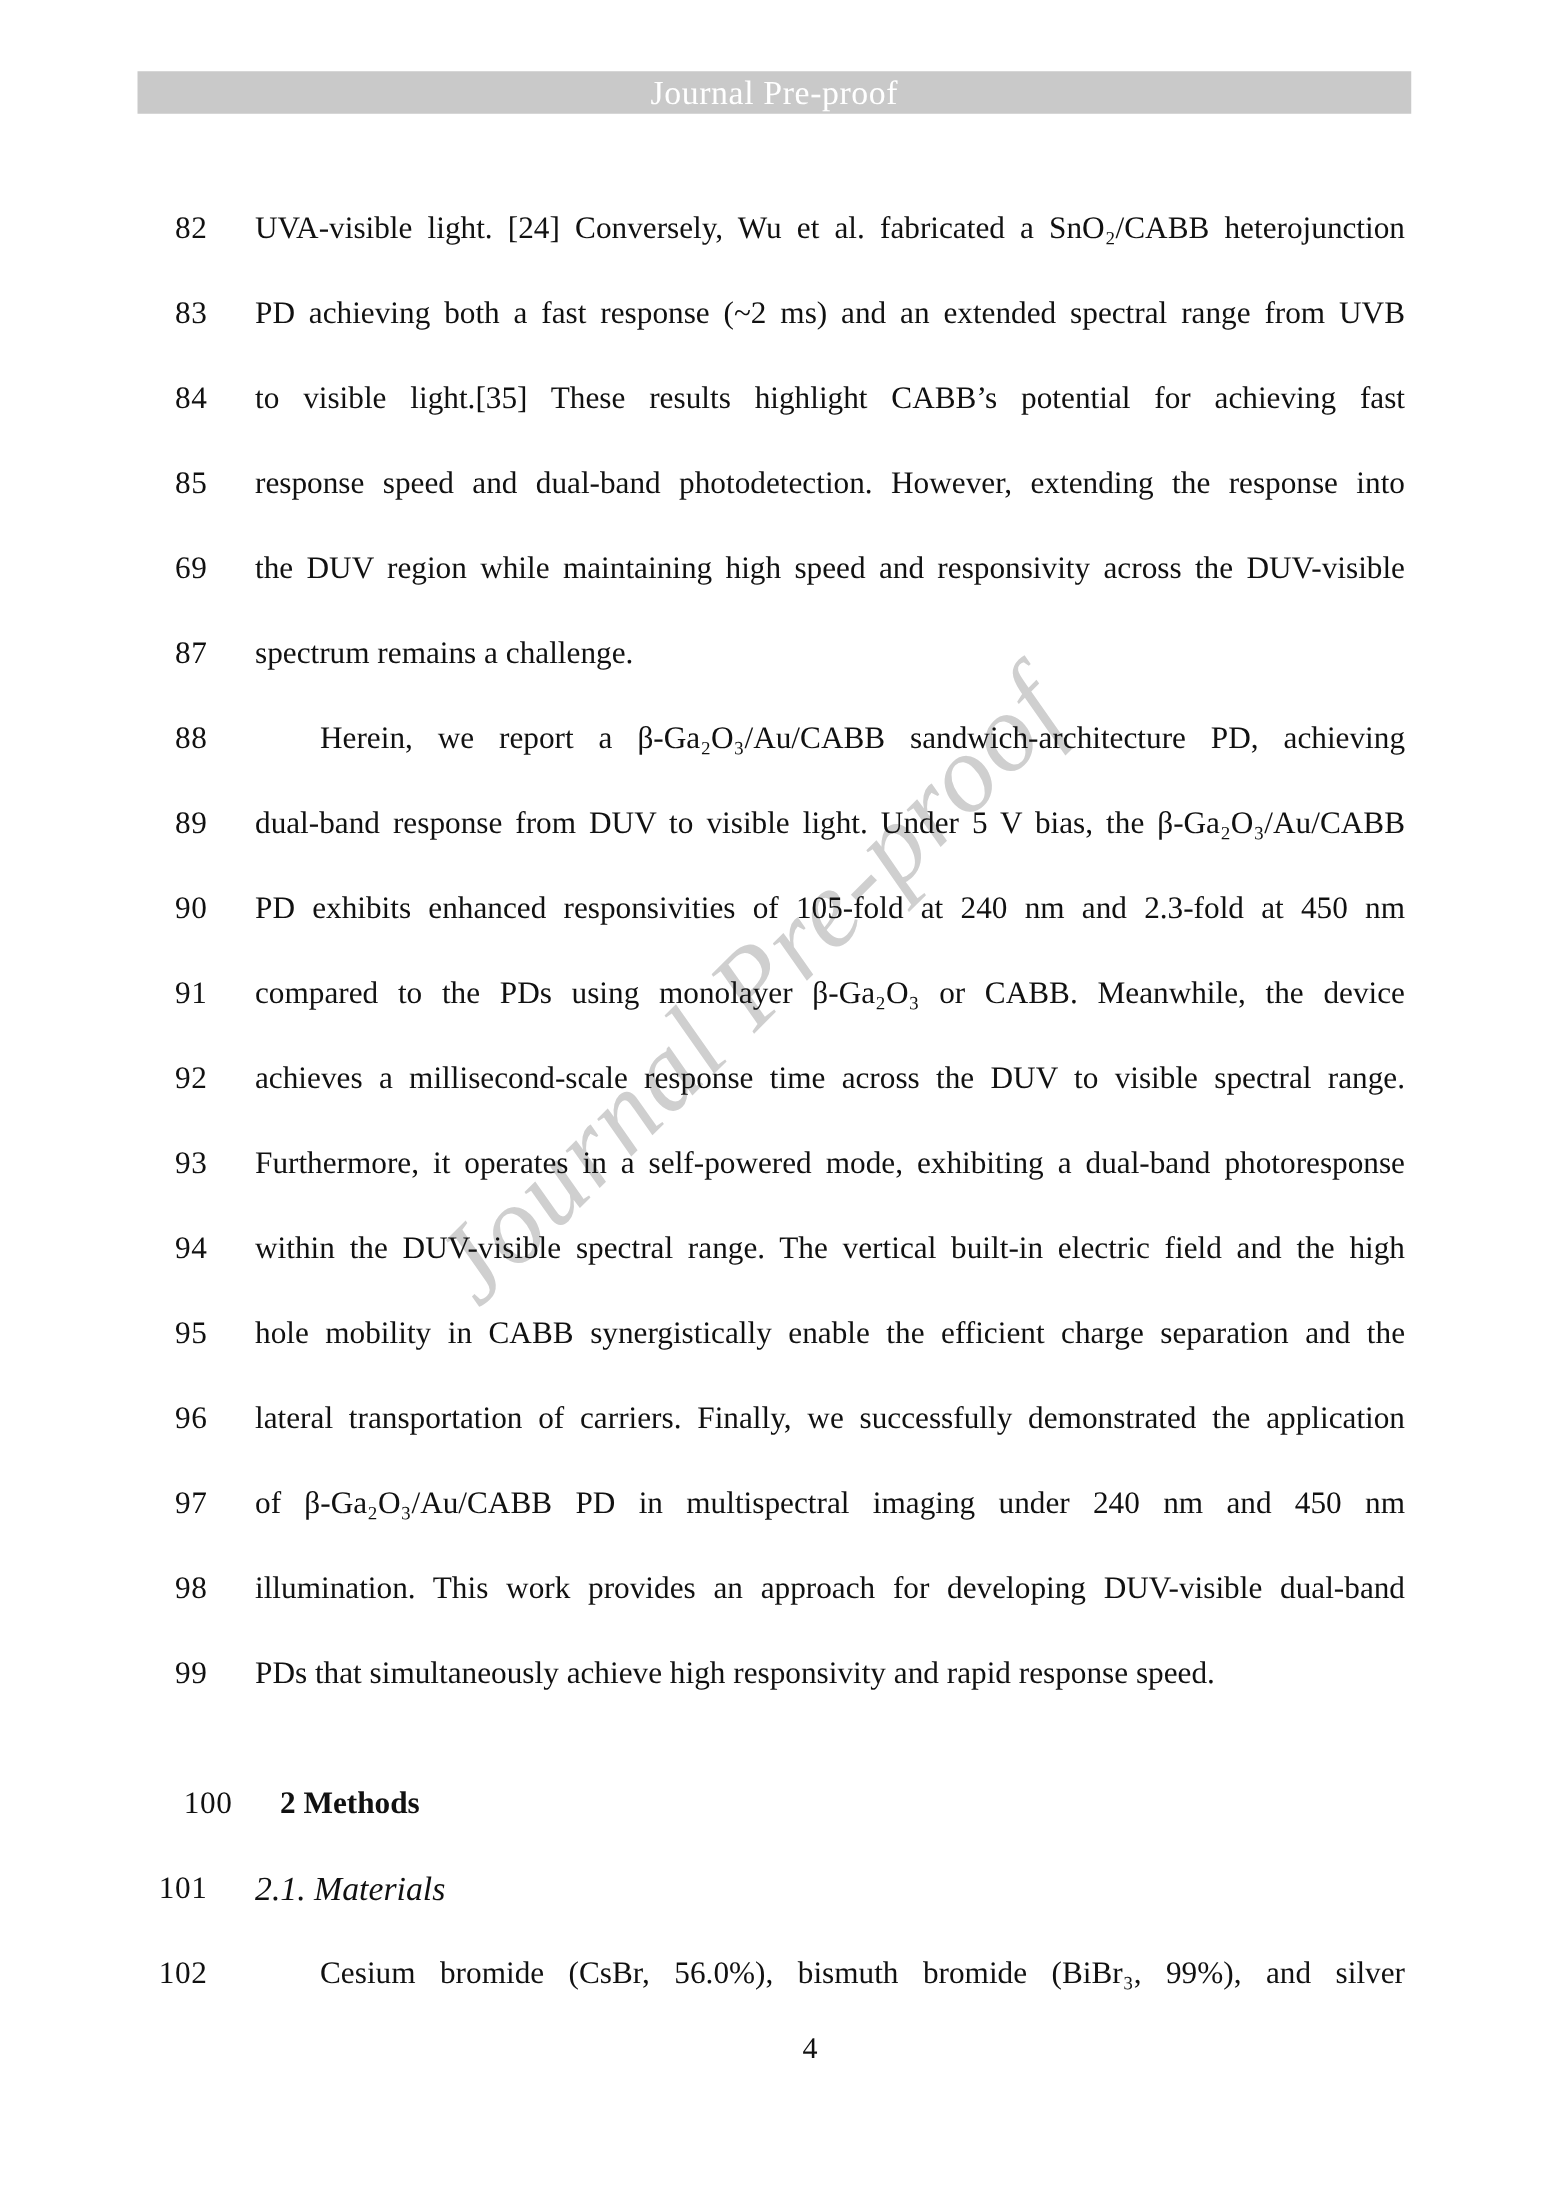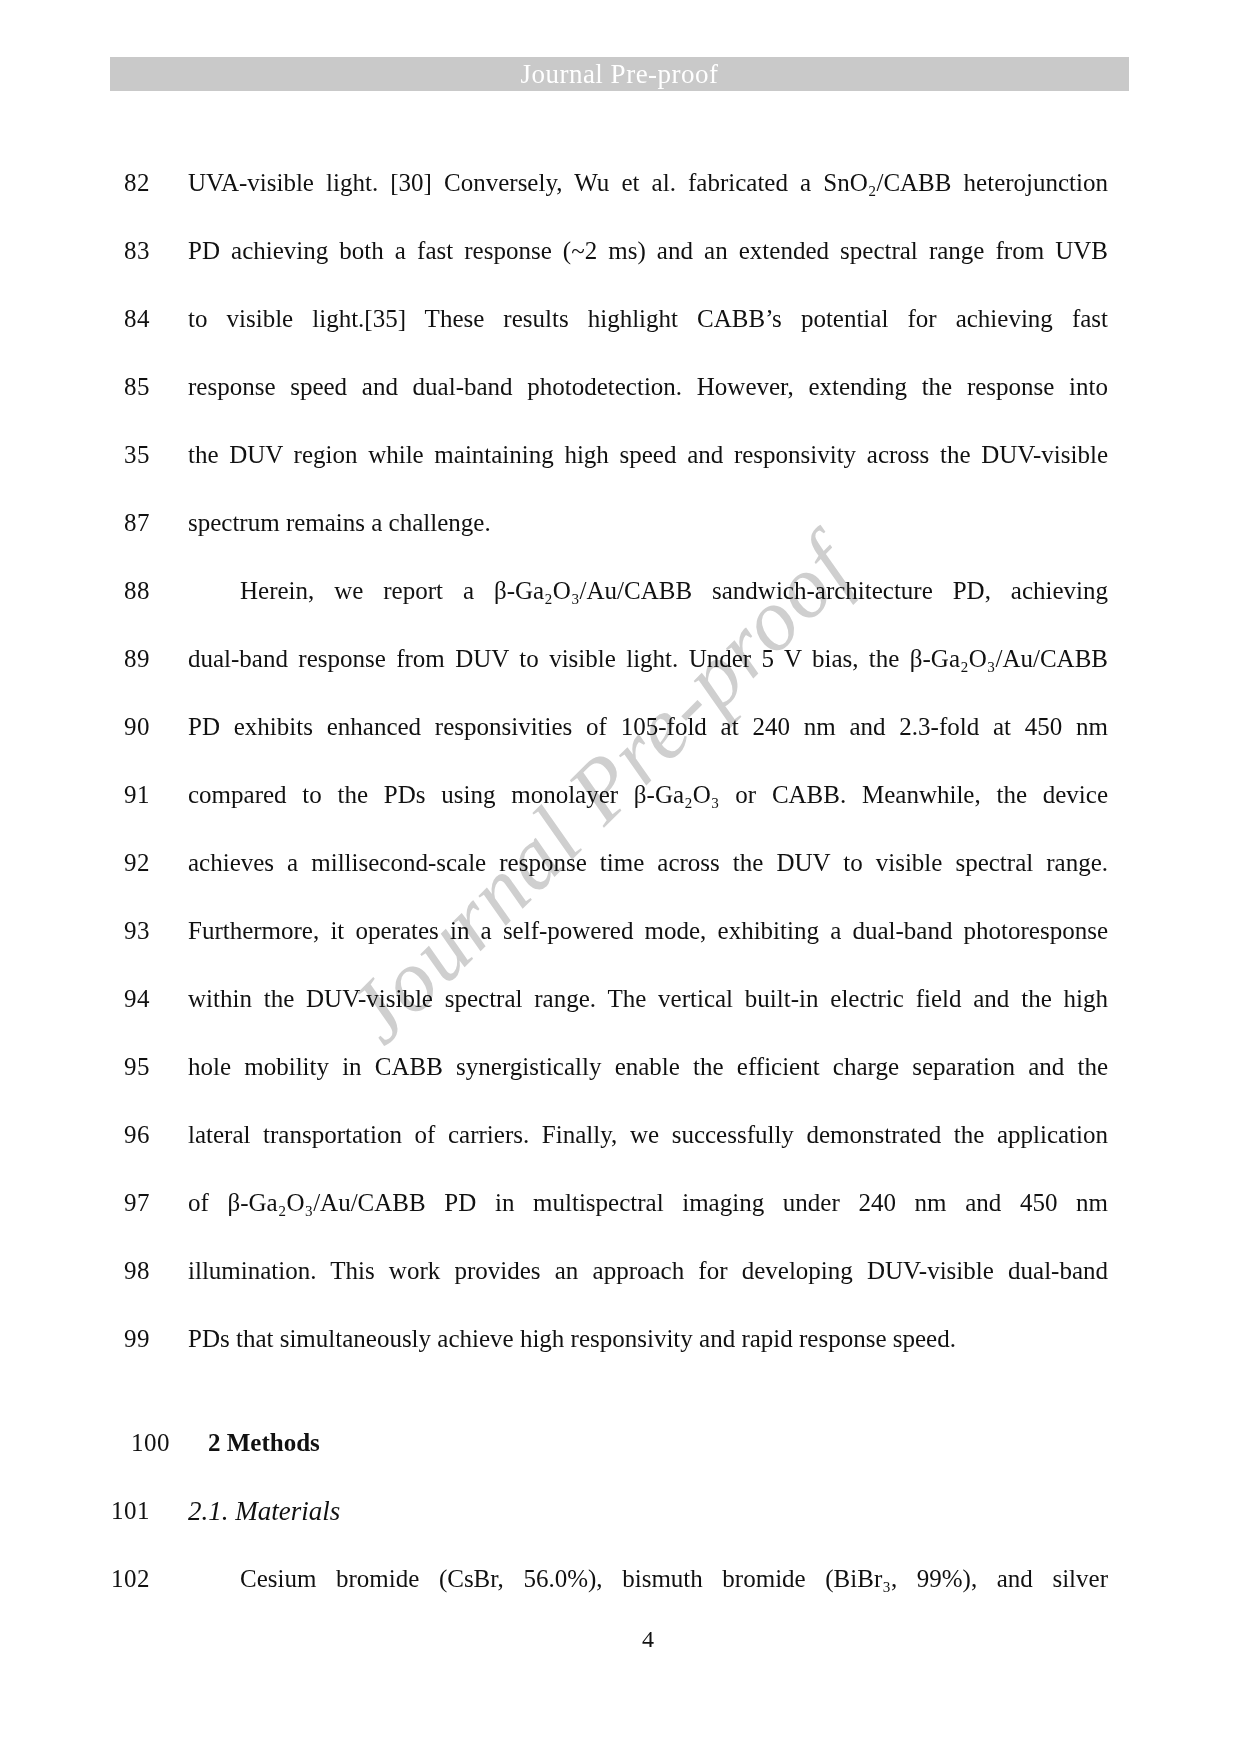--- a/index.html
+++ b/index.html
@@ -33,21 +33,21 @@
     font-size: 88px;
     font-style: italic;
     color: #cfcfcf;
     white-space: nowrap;
     letter-spacing: 2px;
     z-index: 0;
     user-select: none;
   }
   .content {
     position: absolute;
-    left: 108px;
+    left: 124px;
     top: 149px;
     width: 1000px;
     z-index: 1;
   }
   .line {
     display: flex;
     height: 68px;
     line-height: 68px;
     font-size: 25px;
   }
@@ -82,36 +82,36 @@
 <div class="page">
 
   <div class="banner">Journal Pre-proof</div>
 
   <div class="watermark">Journal Pre-proof</div>
 
   <div class="content">
 
     <div class="line just">
       <span class="num">82</span>
-      <span class="txt">UVA-visible light. [30] Conversely, Wu et al. fabricated a SnO₂/CABB heterojunction</span>
+      <span class="txt">UVA-visible light. [24] Conversely, Wu et al. fabricated a SnO₂/CABB heterojunction</span>
     </div>
     <div class="line just">
       <span class="num">83</span>
       <span class="txt">PD achieving both a fast response (~2 ms) and an extended spectral range from UVB</span>
     </div>
     <div class="line just">
       <span class="num">84</span>
       <span class="txt">to visible light.[35] These results highlight CABB’s potential for achieving fast</span>
     </div>
     <div class="line just">
       <span class="num">85</span>
       <span class="txt">response speed and dual-band photodetection. However, extending the response into</span>
     </div>
     <div class="line just">
-      <span class="num">35</span>
+      <span class="num">69</span>
       <span class="txt">the DUV region while maintaining high speed and responsivity across the DUV-visible</span>
     </div>
     <div class="line">
       <span class="num">87</span>
       <span class="txt">spectrum remains a challenge.</span>
     </div>
     <div class="line just indent">
       <span class="num">88</span>
       <span class="txt">Herein, we report a β-Ga₂O₃/Au/CABB sandwich-architecture PD, achieving</span>
     </div>

